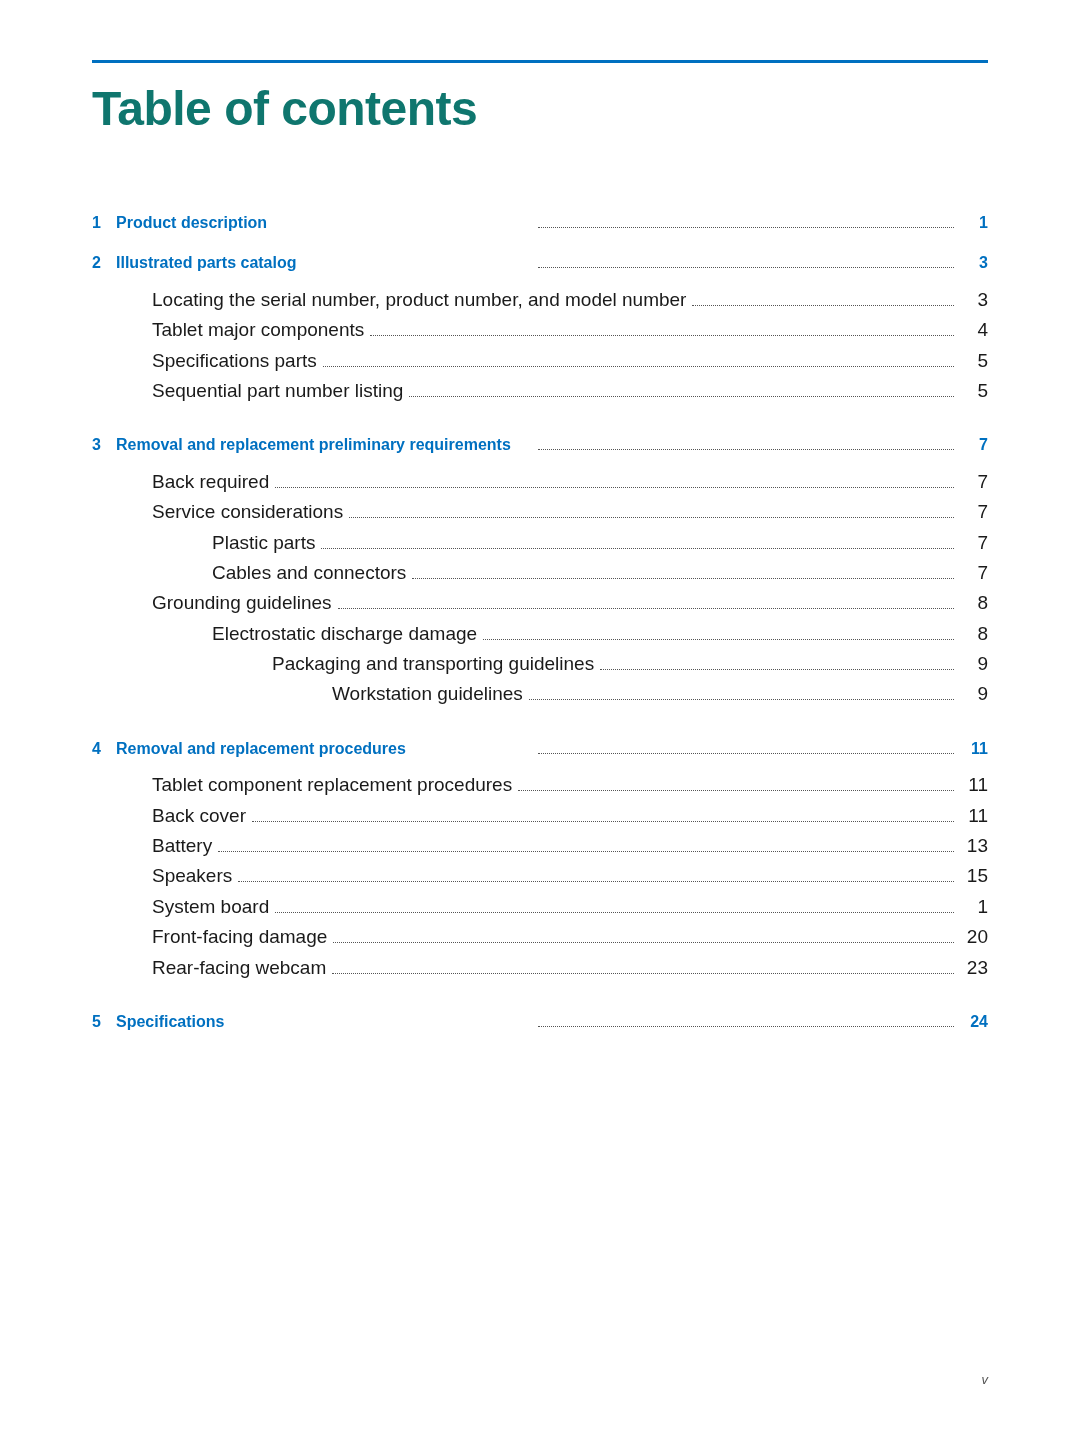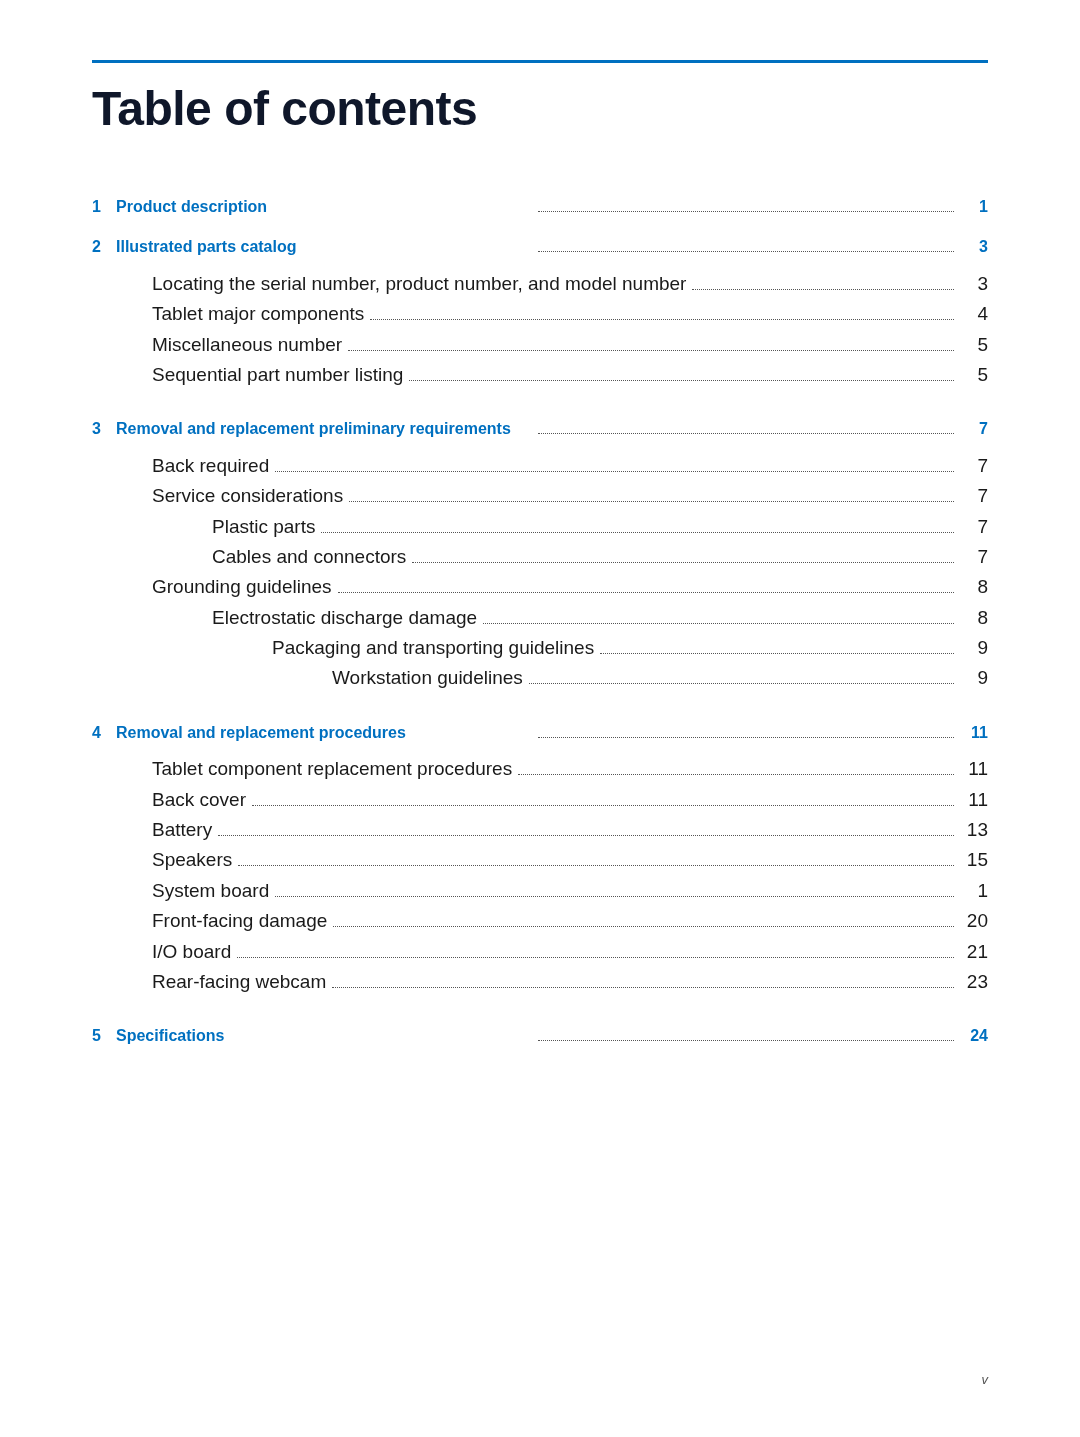--- a/index.html
+++ b/index.html
@@ -19,22 +19,22 @@
 
     .top-rule {
       border: none;
       border-top: 3px solid #0070c0;
       margin-bottom: 18px;
     }
 
     .page-title {
       font-size: 48px;
       font-weight: 900;
-      color: #0f172a;
-      margin-bottom: 60px;
+      color: #0f766e;
+      margin-bottom: 76px;
       letter-spacing: -0.5px;
     }
 
     .toc-section {
       margin-bottom: 18px;
     }
 
     .toc-chapter {
       display: flex;
       align-items: baseline;
@@ -137,21 +137,21 @@
         <span class="page">3</span>
       </div>
       <div class="toc-entry">
         <span style="min-width: 60px;"></span>
         <span class="entry-label">Tablet major components</span>
         <span class="dots"></span>
         <span class="page">4</span>
       </div>
       <div class="toc-entry">
         <span style="min-width: 60px;"></span>
-        <span class="entry-label">Miscellaneous number</span>
+        <span class="entry-label">Specifications parts</span>
         <span class="dots"></span>
         <span class="page">5</span>
       </div>
       <div class="toc-entry">
         <span style="min-width: 60px;"></span>
         <span class="entry-label">Sequential part number listing</span>
         <span class="dots"></span>
         <span class="page">5</span>
       </div>
     </div>
@@ -249,26 +249,20 @@
         <span class="page">1</span>
       </div>
       <div class="toc-entry">
         <span style="min-width: 60px;"></span>
         <span class="entry-label">Front-facing damage</span>
         <span class="dots"></span>
         <span class="page">20</span>
       </div>
       <div class="toc-entry">
         <span style="min-width: 60px;"></span>
-        <span class="entry-label">I/O board</span>
-        <span class="dots"></span>
-        <span class="page">21</span>
-      </div>
-      <div class="toc-entry">
-        <span style="min-width: 60px;"></span>
         <span class="entry-label">Rear-facing webcam</span>
         <span class="dots"></span>
         <span class="page">23</span>
       </div>
     </div>
     <div class="toc-section">
       <div class="toc-chapter">
         <span class="num">5</span>
         <span class="label">Specifications</span>
         <span class="dots"></span>

